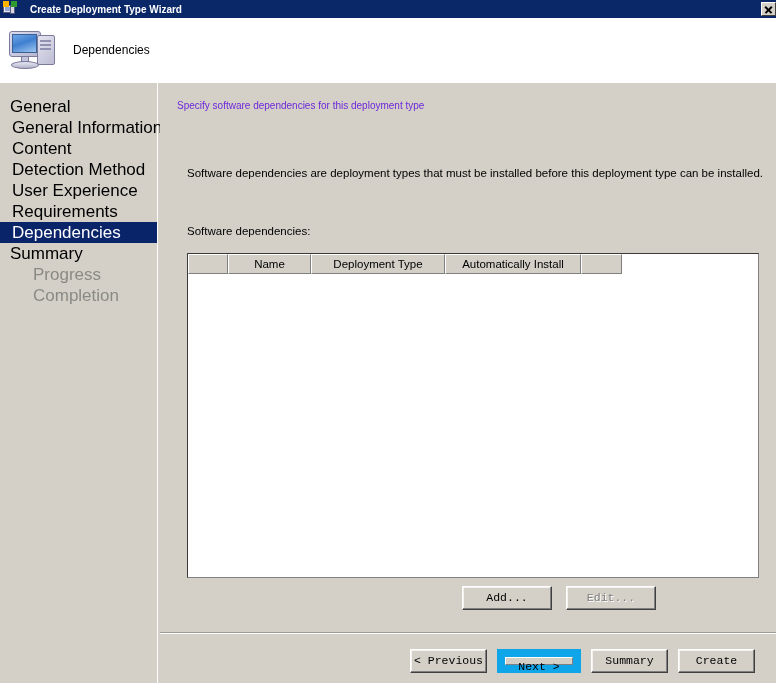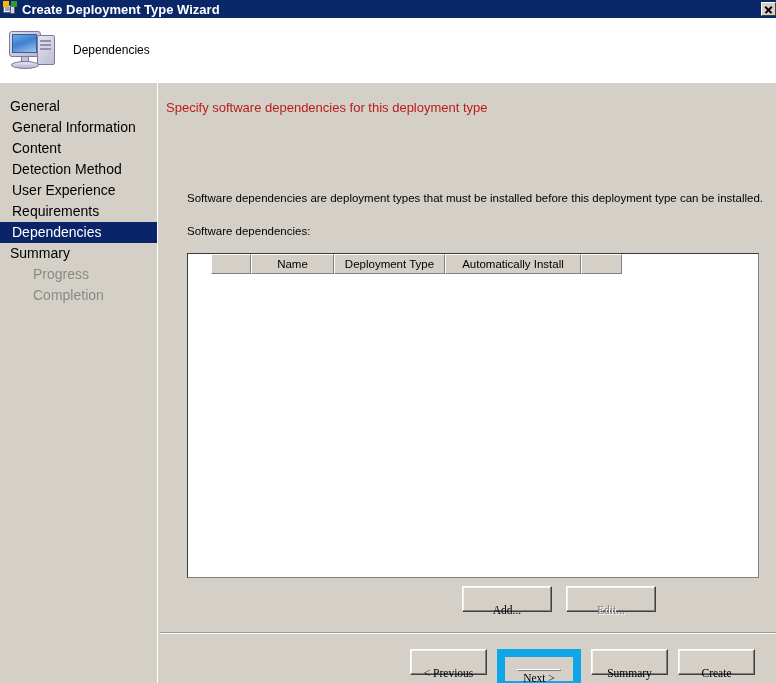--- a/index.html
+++ b/index.html
@@ -59,22 +59,22 @@
     background: #ffb400;
   }
   .titlebar-icon .plus {
     position: absolute; left: 9px; top: 0px;
     width: 6px; height: 6px;
     background: #2f9a2f;
   }
   .titlebar-text {
     color: #ffffff;
     font-weight: bold;
-    font-size: 13px;
-    margin-left: 4px;
+    font-size: 10px;
+    margin-left: 12px;
     white-space: nowrap;
     letter-spacing: 0px;
   }
   .titlebar-spacer { flex: 1 1 auto; }
   .titlebar-close {
     width: 15px; height: 14px;
     margin-right: 0px;
     background: #d4d0c8;
     border: 1px solid #ffffff;
     border-right-color: #404040;
@@ -174,21 +174,21 @@
     left: 0; top: 83px;
     width: 158px; height: 600px;
     background: #d4d0c8;
     border-right: 1px solid #ffffff;
     box-sizing: border-box;
     padding-top: 13px;
   }
   .nav-item {
     height: 21px;
     line-height: 21px;
-    font-size: 14px;
+    font-size: 17px;
     white-space: nowrap;
     color: #000000;
     padding-left: 10px;
   }
   .nav-item.sub { padding-left: 12px; }
   .nav-item.disabled { color: #8a8a84; margin-left: 23px; }
   .nav-item.selected {
     background: #0a246a;
     color: #ffffff;
     margin-left: 0px;
@@ -197,32 +197,31 @@
 
   
   .content {
     position: absolute;
     left: 160px; top: 83px;
     width: 616px; height: 549px;
     background: #d4d0c8;
   }
   .page-heading {
     position: absolute;
-    left: 6px; top: 17px;
-    font-size: 13px;
-    color: #b91c1c;
+    left: 17px; top: 17px;
+    font-size: 10px;
+    color: #6d28d9;
     white-space: nowrap;
   }
   .para {
     position: absolute;
     left: 27px; top: 84px;
     font-size: 11.5px;
     color: #000000;
     white-space: nowrap;
-    margin-top: 25px;
   }
   .list-label {
     position: absolute;
     left: 27px; top: 142px;
     font-size: 11.5px;
     color: #000000;
     white-space: nowrap;
   }
 
   
@@ -233,21 +232,20 @@
     background: #ffffff;
     border: 1px solid #808080;
     border-top-color: #3a3a3a;
     border-left-color: #3a3a3a;
     box-sizing: border-box;
   }
   .lv-header {
     display: flex;
     height: 20px;
     box-sizing: border-box;
-    padding-left: 23px;
   }
   .lv-col {
     background: #d4d0c8;
     border: 1px solid #ffffff;
     border-right-color: #808080;
     border-bottom-color: #808080;
     box-sizing: border-box;
     font-size: 11.5px;
     line-height: 18px;
     text-align: center;
@@ -261,28 +259,28 @@
   }
 
   
   .btn {
     background: #d4d0c8;
     border: 1px solid #ffffff;
     border-right-color: #404040;
     border-bottom-color: #404040;
     box-shadow: inset -1px -1px 0 #808080, inset 1px 1px 0 #f4f2ef;
     box-sizing: border-box;
-    font-family: Liberation Serif, serif;
+    font-family: Liberation Mono, monospace;
     font-size: 11.5px;
     color: #000000;
     text-align: center;
     line-height: 21px;
     white-space: nowrap;
     cursor: default;
-    padding: 12px;
+    padding: 0;
   }
   .btn.disabled {
     color: #808080;
     text-shadow: 1px 1px 0 #ffffff;
   }
   .btn.default {
     border: 8px solid #0ea5e9;
     box-shadow: none;
     line-height: 19px;
   }
@@ -373,21 +371,21 @@
 
 <div class="content">
   <div class="page-heading">Specify software dependencies for this deployment type</div>
   <div class="para">Software dependencies are deployment types that must be installed before this deployment type can be installed.</div>
   <div class="list-label">Software dependencies:</div>
 
   <div class="listview">
     <div class="lv-header" id="lv-header">
         <div class="lv-col" style="width: 40px;"></div>
         <div class="lv-col" style="width: 83px;">Name</div>
-        <div class="lv-col" style="width: 111px;">Deployment Type</div>
+        <div class="lv-col" style="width: 134px;">Deployment Type</div>
         <div class="lv-col" style="width: 136px;">Automatically Install</div>
         <div class="lv-col" style="width: 41px;"></div>
       </div>
     <div class="lv-body"></div>
   </div>
 
   <div class="row-buttons" id="row-buttons">
       <div class="btn">Add...</div>
       <div class="btn disabled">Edit...</div>
     </div>

